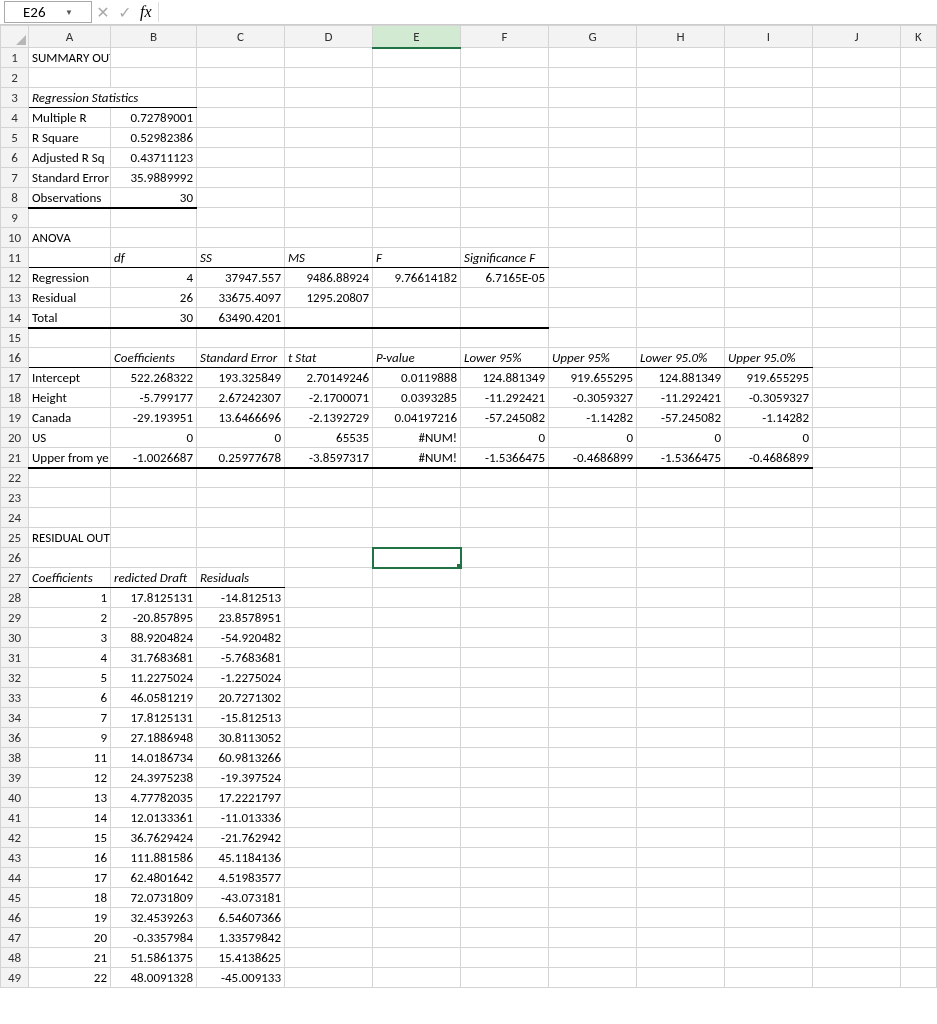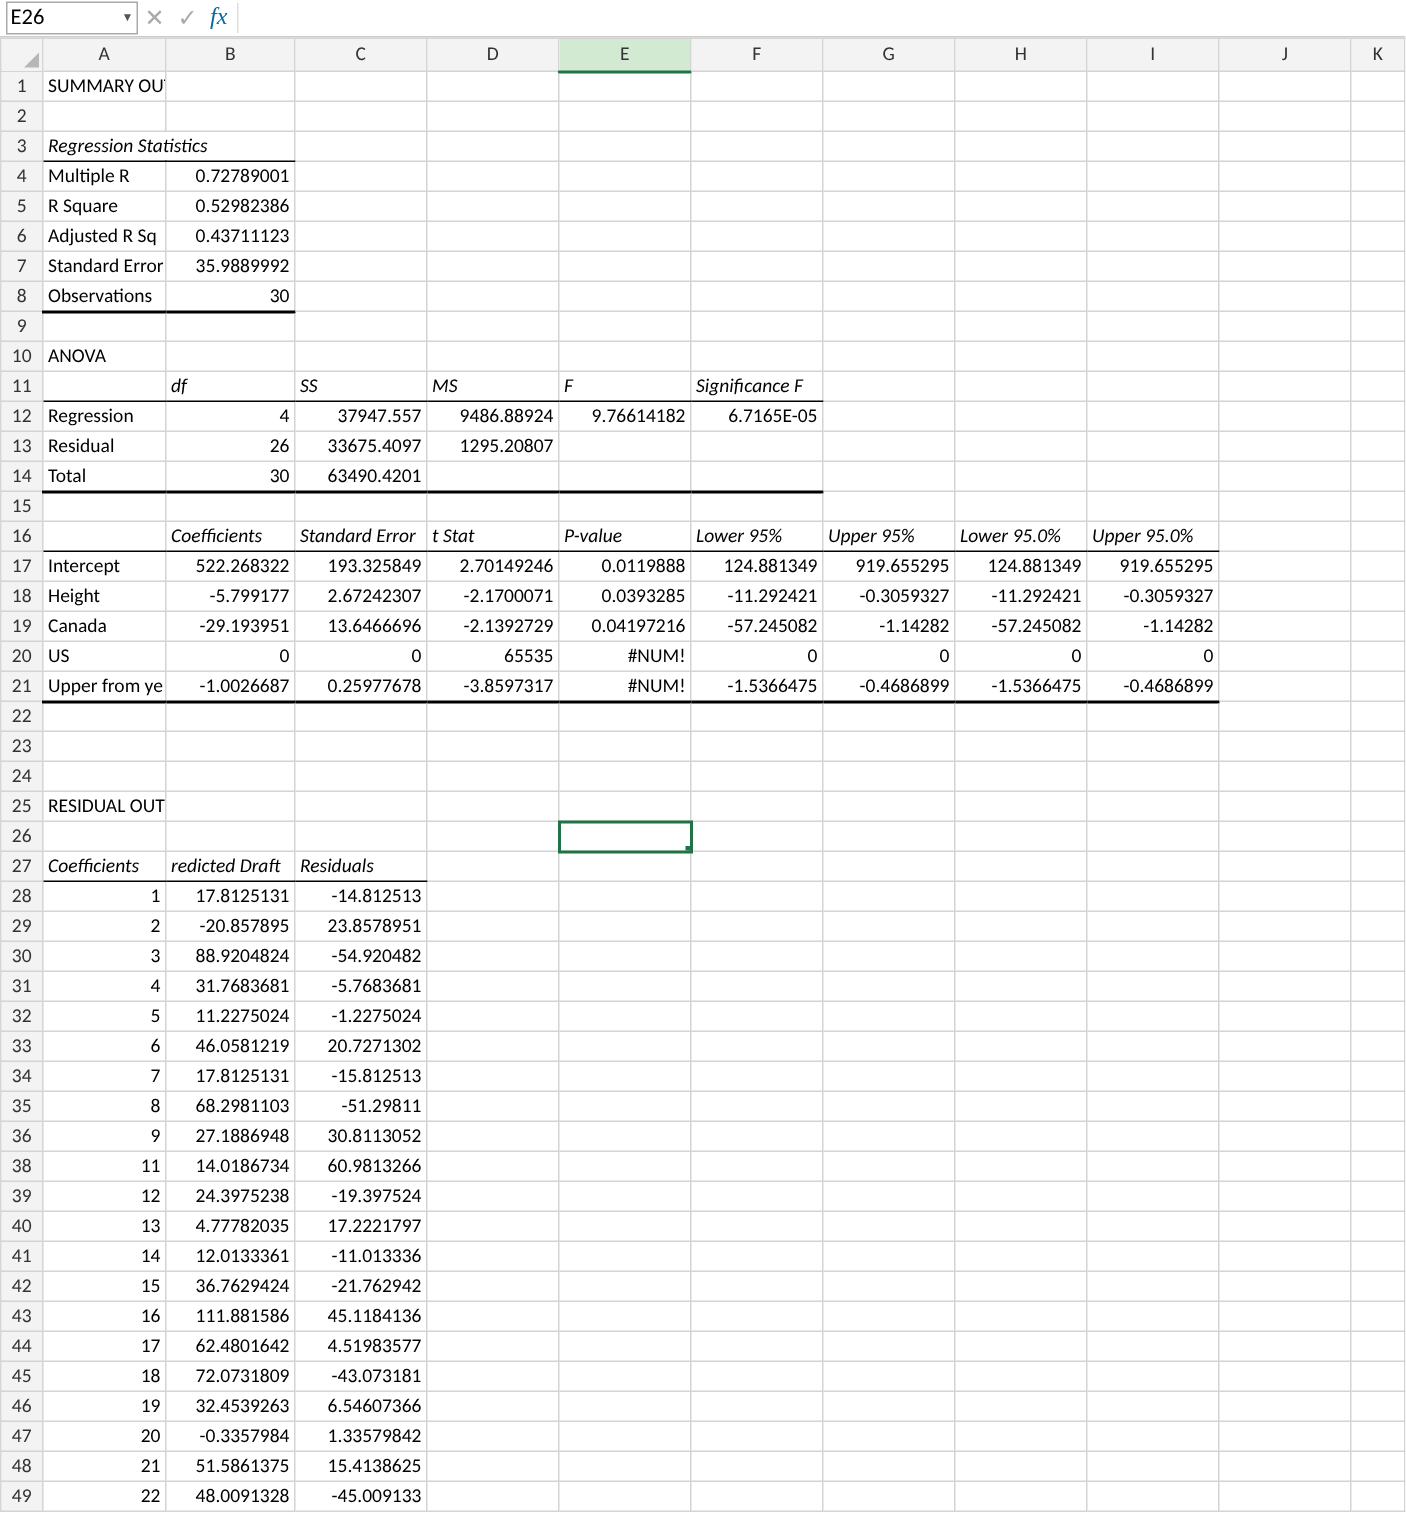--- a/index.html
+++ b/index.html
@@ -17,41 +17,41 @@
     border-bottom: 1px solid #ccc;
     height: 25px;
     padding: 0 4px;
     background: #fff;
   }
   .name-box {
     width: 88px;
     height: 22px;
     border: 1px solid #aaa;
     font-size: 15px;
-    padding: 1px 2px;
+    padding: 1px 18px;
     display: flex;
     align-items: center;
     justify-content: space-between;
     text-align: center;
   }
   .name-box .arrow {
     font-size: 8px;
     color: #555;
   }
   .fb-btn {
     width: 22px;
     text-align: center;
     color: #aaa;
     font-size: 16px;
   }
   .fx {
     font-family: "Times New Roman", serif;
     font-style: italic;
     font-size: 16px;
-    color: #0369a1;
+    color: #000000;
     padding: 0 4px;
   }
   .fb-divider {
     width: 1px;
     height: 20px;
     background: #ddd;
     margin: 0 2px;
   }
   .sheet {
     position: relative;
@@ -653,34 +653,20 @@
           <td class=""></td>
           <td class=""></td>
           <td class=""></td>
           <td class=""></td>
           <td class=""></td>
           <td class=""></td>
           <td class=""></td>
           <td class=""></td>
         </tr>
         <tr>
-          <th class="rowhdr">35</th>
-          <td class="num">8</td>
-          <td class="num">68.2981103</td>
-          <td class="num">-51.29811</td>
-          <td class=""></td>
-          <td class=""></td>
-          <td class=""></td>
-          <td class=""></td>
-          <td class=""></td>
-          <td class=""></td>
-          <td class=""></td>
-          <td class=""></td>
-        </tr>
-        <tr>
           <th class="rowhdr">36</th>
           <td class="num">9</td>
           <td class="num">27.1886948</td>
           <td class="num">30.8113052</td>
           <td class=""></td>
           <td class=""></td>
           <td class=""></td>
           <td class=""></td>
           <td class=""></td>
           <td class=""></td>

